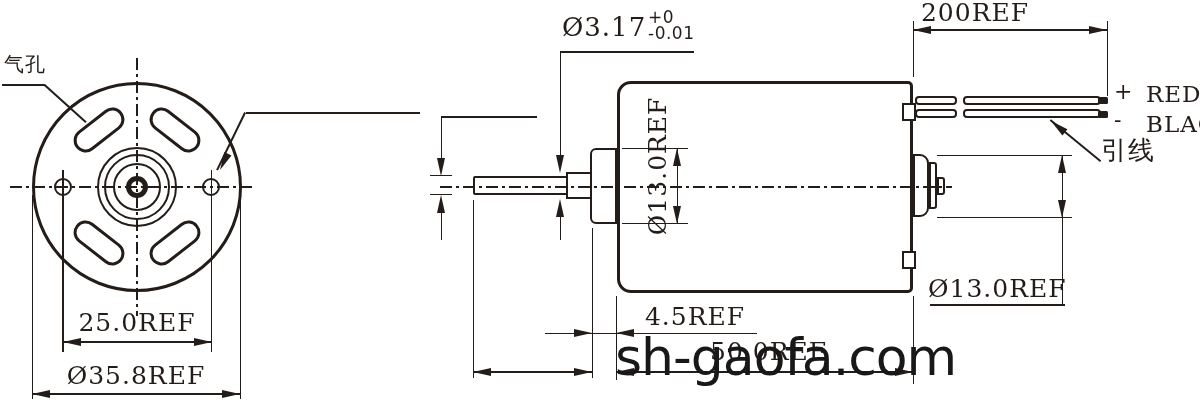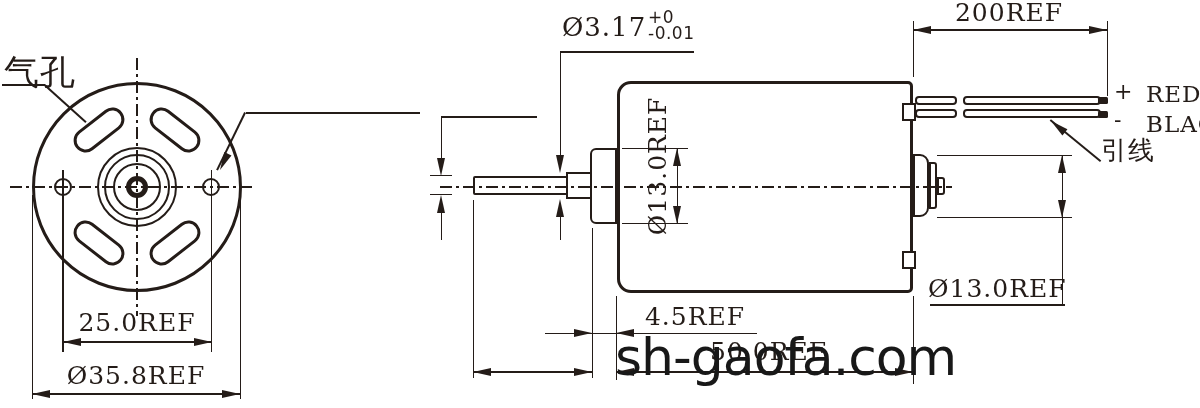--- a/index.html
+++ b/index.html
@@ -61,21 +61,21 @@
   <div class="al" style="left:63px;top:337.5px;"></div>
   <div class="ar" style="left:194px;top:337.5px;"></div>
 
   <div class="vl" style="left:31.5px;top:195px;height:204px;"></div>
   <div class="vl" style="left:239.5px;top:195px;height:204px;"></div>
   <div class="dim ctr" style="left:36px;top:363px;width:200px;">Ø35.8REF</div>
   <div class="hl" style="left:32px;top:393px;width:208px;"></div>
   <div class="al" style="left:32px;top:389.5px;"></div>
   <div class="ar" style="left:222px;top:389.5px;"></div>
 
-  <div class="dim" style="left:4px;top:54px;font-size:35px;">气孔</div>
+  <div class="dim" style="left:4px;top:54px;font-size:20px;">气孔</div>
   <div class="hl" style="left:2px;top:84px;width:43px;"></div>
   <div class="hl" style="left:45px;top:84px;width:56px;transform:rotate(42deg);transform-origin:0 0;"></div>
 
   <div class="hl" style="left:246px;top:112px;width:174px;"></div>
   <div class="hl" style="left:246px;top:113px;width:64px;transform:rotate(116deg);transform-origin:0 0;"></div>
   <div class="ar" style="left:202px;top:166px;transform:rotate(116deg);transform-origin:100% 50%;"></div>
 
   <div class="shape" style="left:617px;top:81px;width:296px;height:212px;border-radius:14px 5px 5px 14px;"></div>
 
   <div class="shape thin2" style="left:473px;top:176px;width:120px;height:19px;border-radius:2px 0 0 2px;"></div>
@@ -115,21 +115,21 @@
   <div class="ad" style="left:673px;top:206px;"></div>
   <div class="dim ctr rot90" style="left:608px;top:172px;width:100px;">Ø13.0REF</div>
 
   <div class="wire" style="left:915px;top:96px;width:42px;"></div>
   <div class="wire" style="left:963px;top:96px;width:138px;"></div>
   <div class="wire" style="left:915px;top:109px;width:42px;"></div>
   <div class="wire" style="left:963px;top:109px;width:138px;"></div>
   <div class="tip" style="left:1098px;top:97px;"></div>
   <div class="tip" style="left:1098px;top:110.5px;"></div>
 
-  <div class="dim ctr" style="left:949px;top:0px;width:120px;">200REF</div>
+  <div class="dim ctr" style="left:915px;top:0px;width:120px;">200REF</div>
   <div class="hl" style="left:913px;top:29px;width:194px;"></div>
   <div class="al" style="left:913px;top:25.5px;"></div>
   <div class="ar" style="left:1089px;top:25.5px;"></div>
   <div class="vl" style="left:912.5px;top:21px;height:56px;"></div>
   <div class="vl" style="left:1106.5px;top:21px;height:75px;"></div>
 
   <div class="dim" style="left:1114px;top:80px;font-size:22px;">+</div>
   <div class="dim" style="left:1146px;top:82px;font-size:23px;">RED</div>
   <div class="dim" style="left:1114px;top:108px;font-size:22px;">-</div>
   <div class="dim" style="left:1146px;top:112px;font-size:23px;">BLACK</div>

